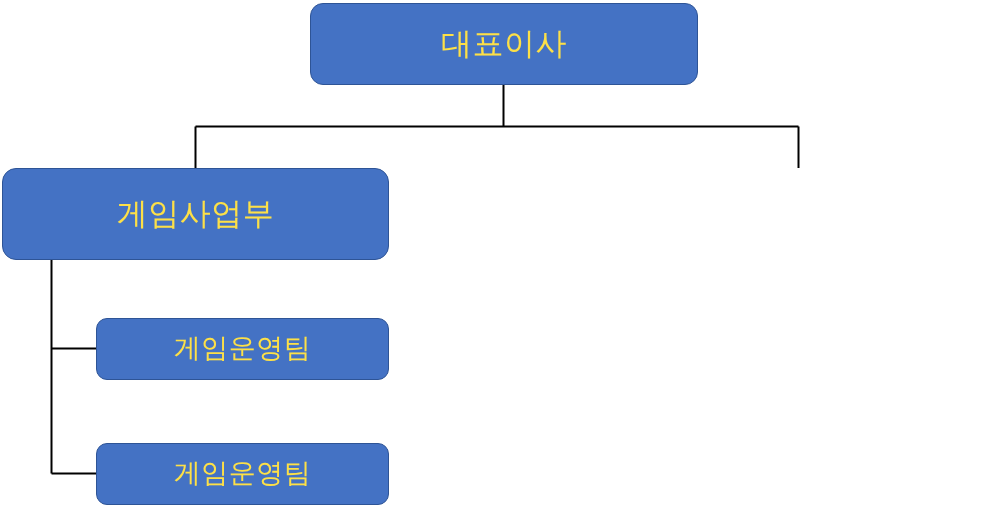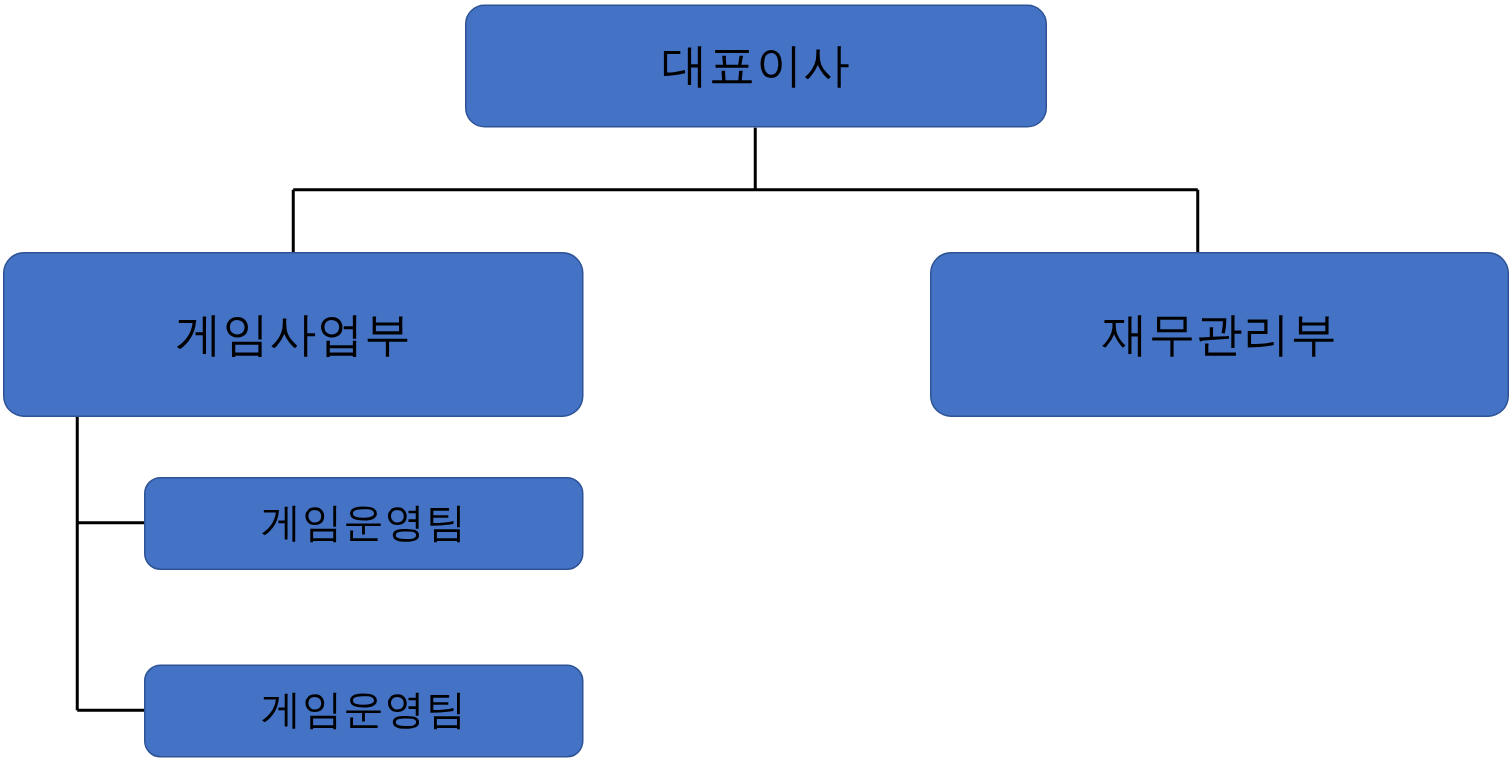--- a/index.html
+++ b/index.html
@@ -37,37 +37,37 @@
     background: #4472C4;
     border: 1px solid #2E5496;
     border-radius: 12px;
     color: #ffffff;
     text-align: center;
     line-height: 1.1;
     white-space: nowrap;
   }
   .node-label {
     display: block;
-    color: #000000;
+    color: #fde047;
     letter-spacing: 0.5px;
   }
   
   .node.level-1 {
     left: 310px;
     top: 3px;
     width: 388px;
     height: 82px;
     border-radius: 13px;
   }
   .node.level-1 .node-label { font-size: 31px; }
 
   
   .node.level-2 {
     top: 168px;
-    height: 110px;
+    height: 92px;
     border-radius: 14px;
   }
   .node.level-2 .node-label { font-size: 31px; }
   .node.division-game  { left: 2px;   width: 387px; }
   .node.division-finance { left: 620px; width: 386px; }
 
   
   .node.level-3 {
     left: 96px;
     width: 293px;
@@ -101,23 +101,20 @@
   </svg>
 
   <div class="node level-1">
     <span class="node-label">대표이사</span>
   </div>
 
   <div class="node level-2 division-game">
     <span class="node-label">게임사업부</span>
   </div>
 
-  <div class="node level-2 division-finance">
-    <span class="node-label">재무관리부</span>
-  </div>
 
   <div class="node level-3 team-game-ops">
     <span class="node-label">게임운영팀</span>
   </div>
 
   <div class="node level-3 team-marketing">
     <span class="node-label">게임운영팀</span>
   </div>
 
 </div>

